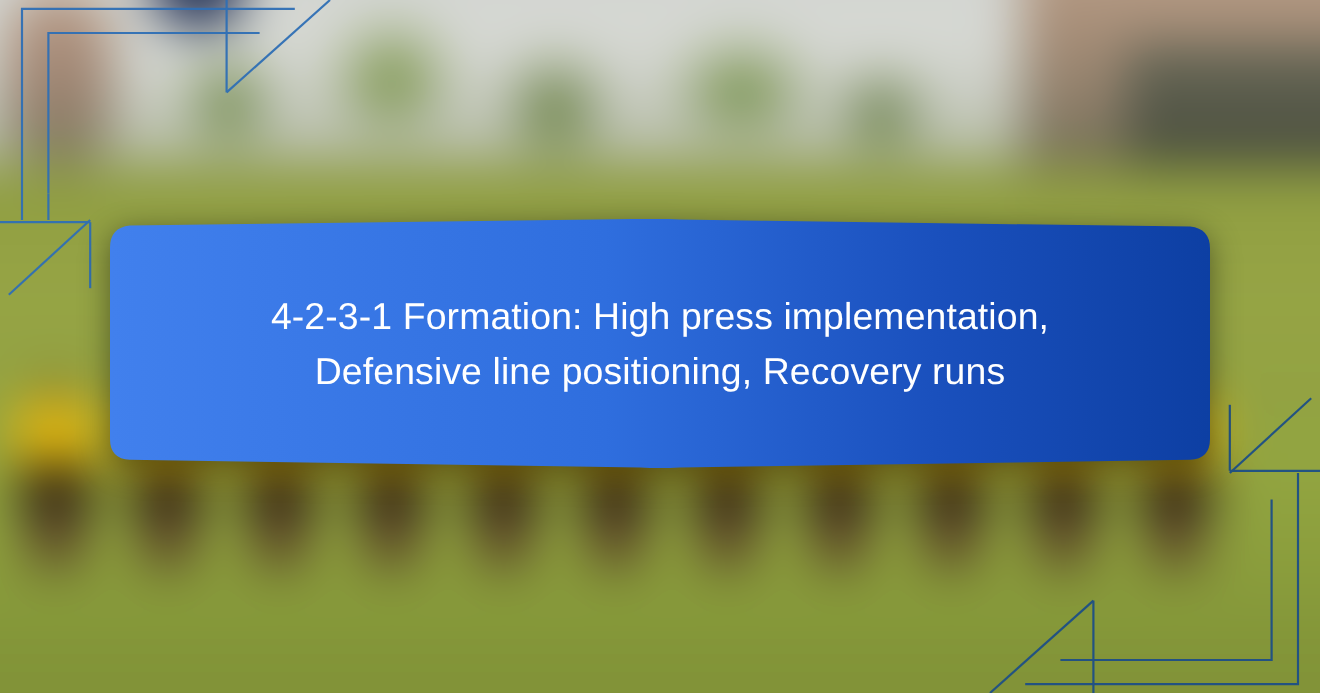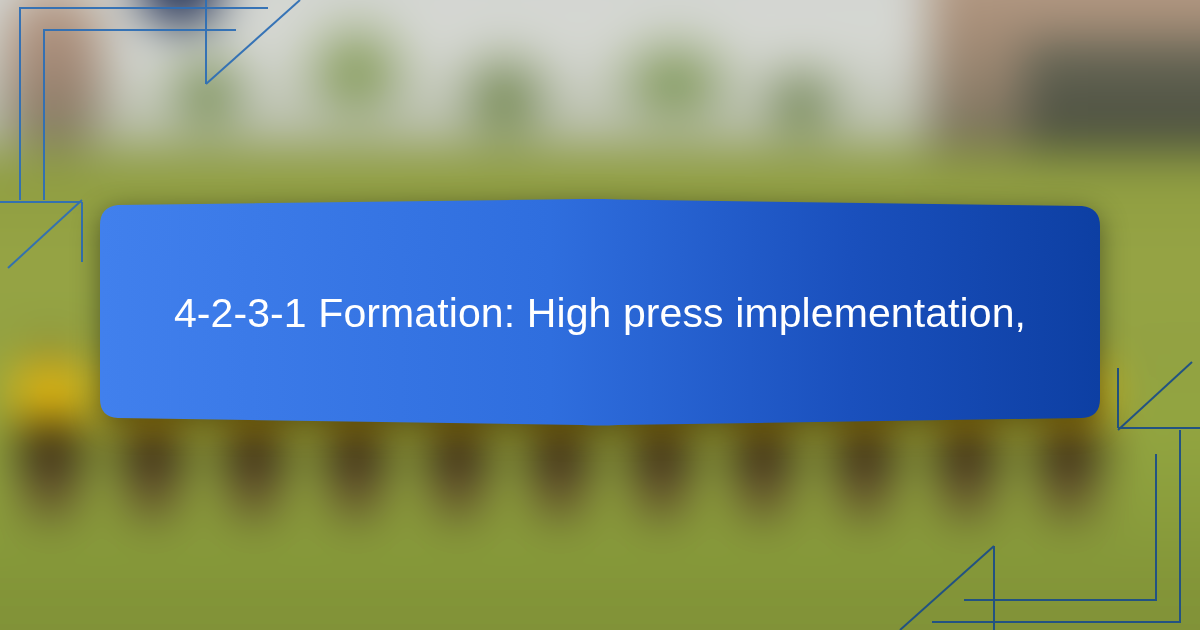--- a/index.html
+++ b/index.html
@@ -140,21 +140,21 @@
   .card-text {
     position: absolute;
     left: 0; right: 0;
     top: 0; bottom: 0;
     display: flex;
     flex-direction: column;
     align-items: center;
     justify-content: center;
     text-align: center;
     color: #ffffff;
-    font-size: 41px;
+    font-size: 34px;
     line-height: 50px;
     letter-spacing: .1px;
     padding: 0 34px;
     box-sizing: border-box;
     text-rendering: optimizeLegibility;
   }
   .card-line { display: block; white-space: nowrap; }
 </style>
 </head>
 <body>
@@ -273,16 +273,17 @@
           <stop offset="100%" stop-color="#0d3fa3"></stop>
         </linearGradient>
       </defs>
       <path d="M0,26 Q0,8 18,6 L482,0 Q500,-0.5 518,0.6 L982,7 Q1000,9 1000,27
                L1000,200 Q1000,218 982,219 L518,226 Q500,227 482,226 L18,219
                Q0,218 0,200 Z" fill="url(#cardGrad)"></path>
     </svg>
 
     <div class="card-text">
       <span class="card-line">4-2-3-1 Formation: High press implementation,</span>
+      <span class="card-line">Defensive line positioning, Recovery runs</span>
     </div>
   </div>
 
 </div>
 
 </body></html>

